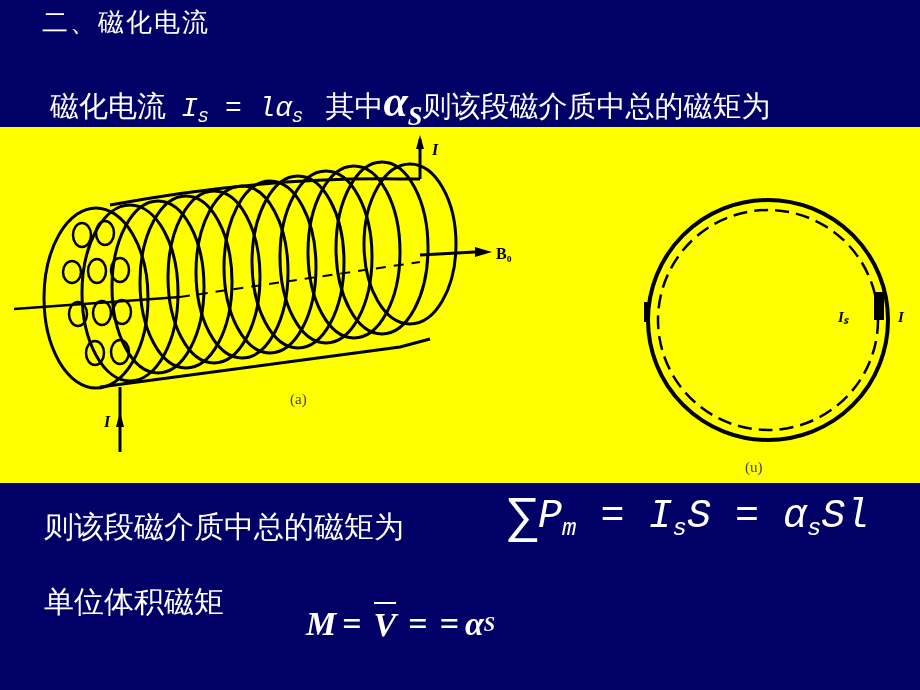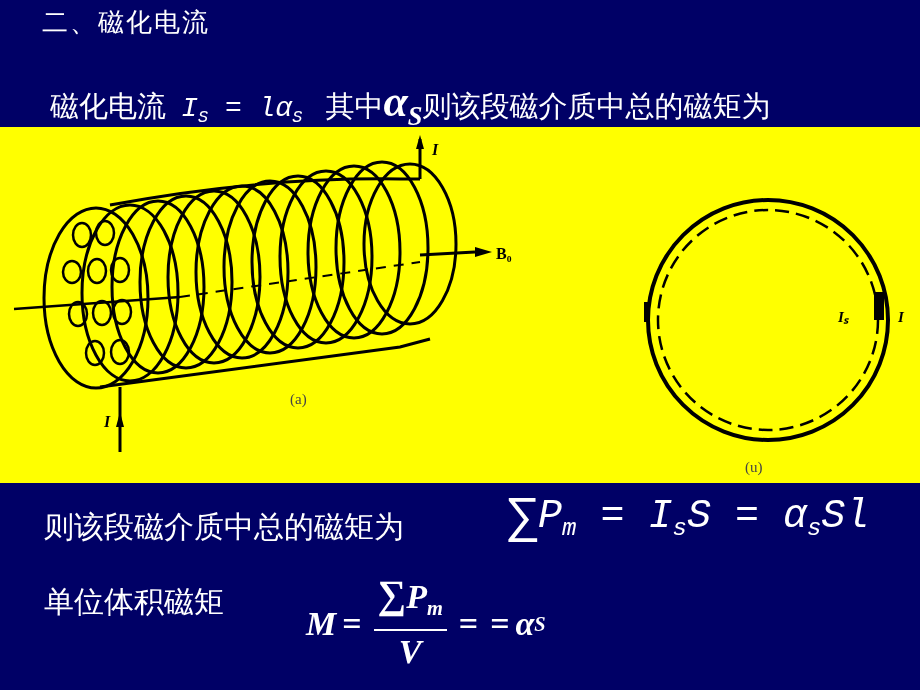--- a/index.html
+++ b/index.html
@@ -99,21 +99,20 @@
 <div class="line2">则该段磁介质中总的磁矩为</div>
 <div class="formula1 math">
   <span style="font-style:normal;font-size:50px;vertical-align:-4px;">∑</span><span>P</span><sub>m</sub><span style="font-style:normal"> = </span><span>I</span><sub>s</sub><span>S</span><span style="font-style:normal"> = </span><span>α</span><sub>s</sub><span>Sl</span>
 </div>
 
 <div class="line3">单位体积磁矩</div>
 <div class="formula2">
   <span>M</span>
   <span class="eq">=</span>
   <span class="frac">
-    <span class="num"><span style="font-style:normal;font-size:40px;">∑</span><span>P</span><sub>m</sub></span>
     <span class="bar"></span>
     <span class="den">V</span>
   </span>
   <span class="eq">=</span>
   <span class="eq">=</span>
   <span>α</span>
     <sub>S</sub>
 </div>
 
 </body></html>

